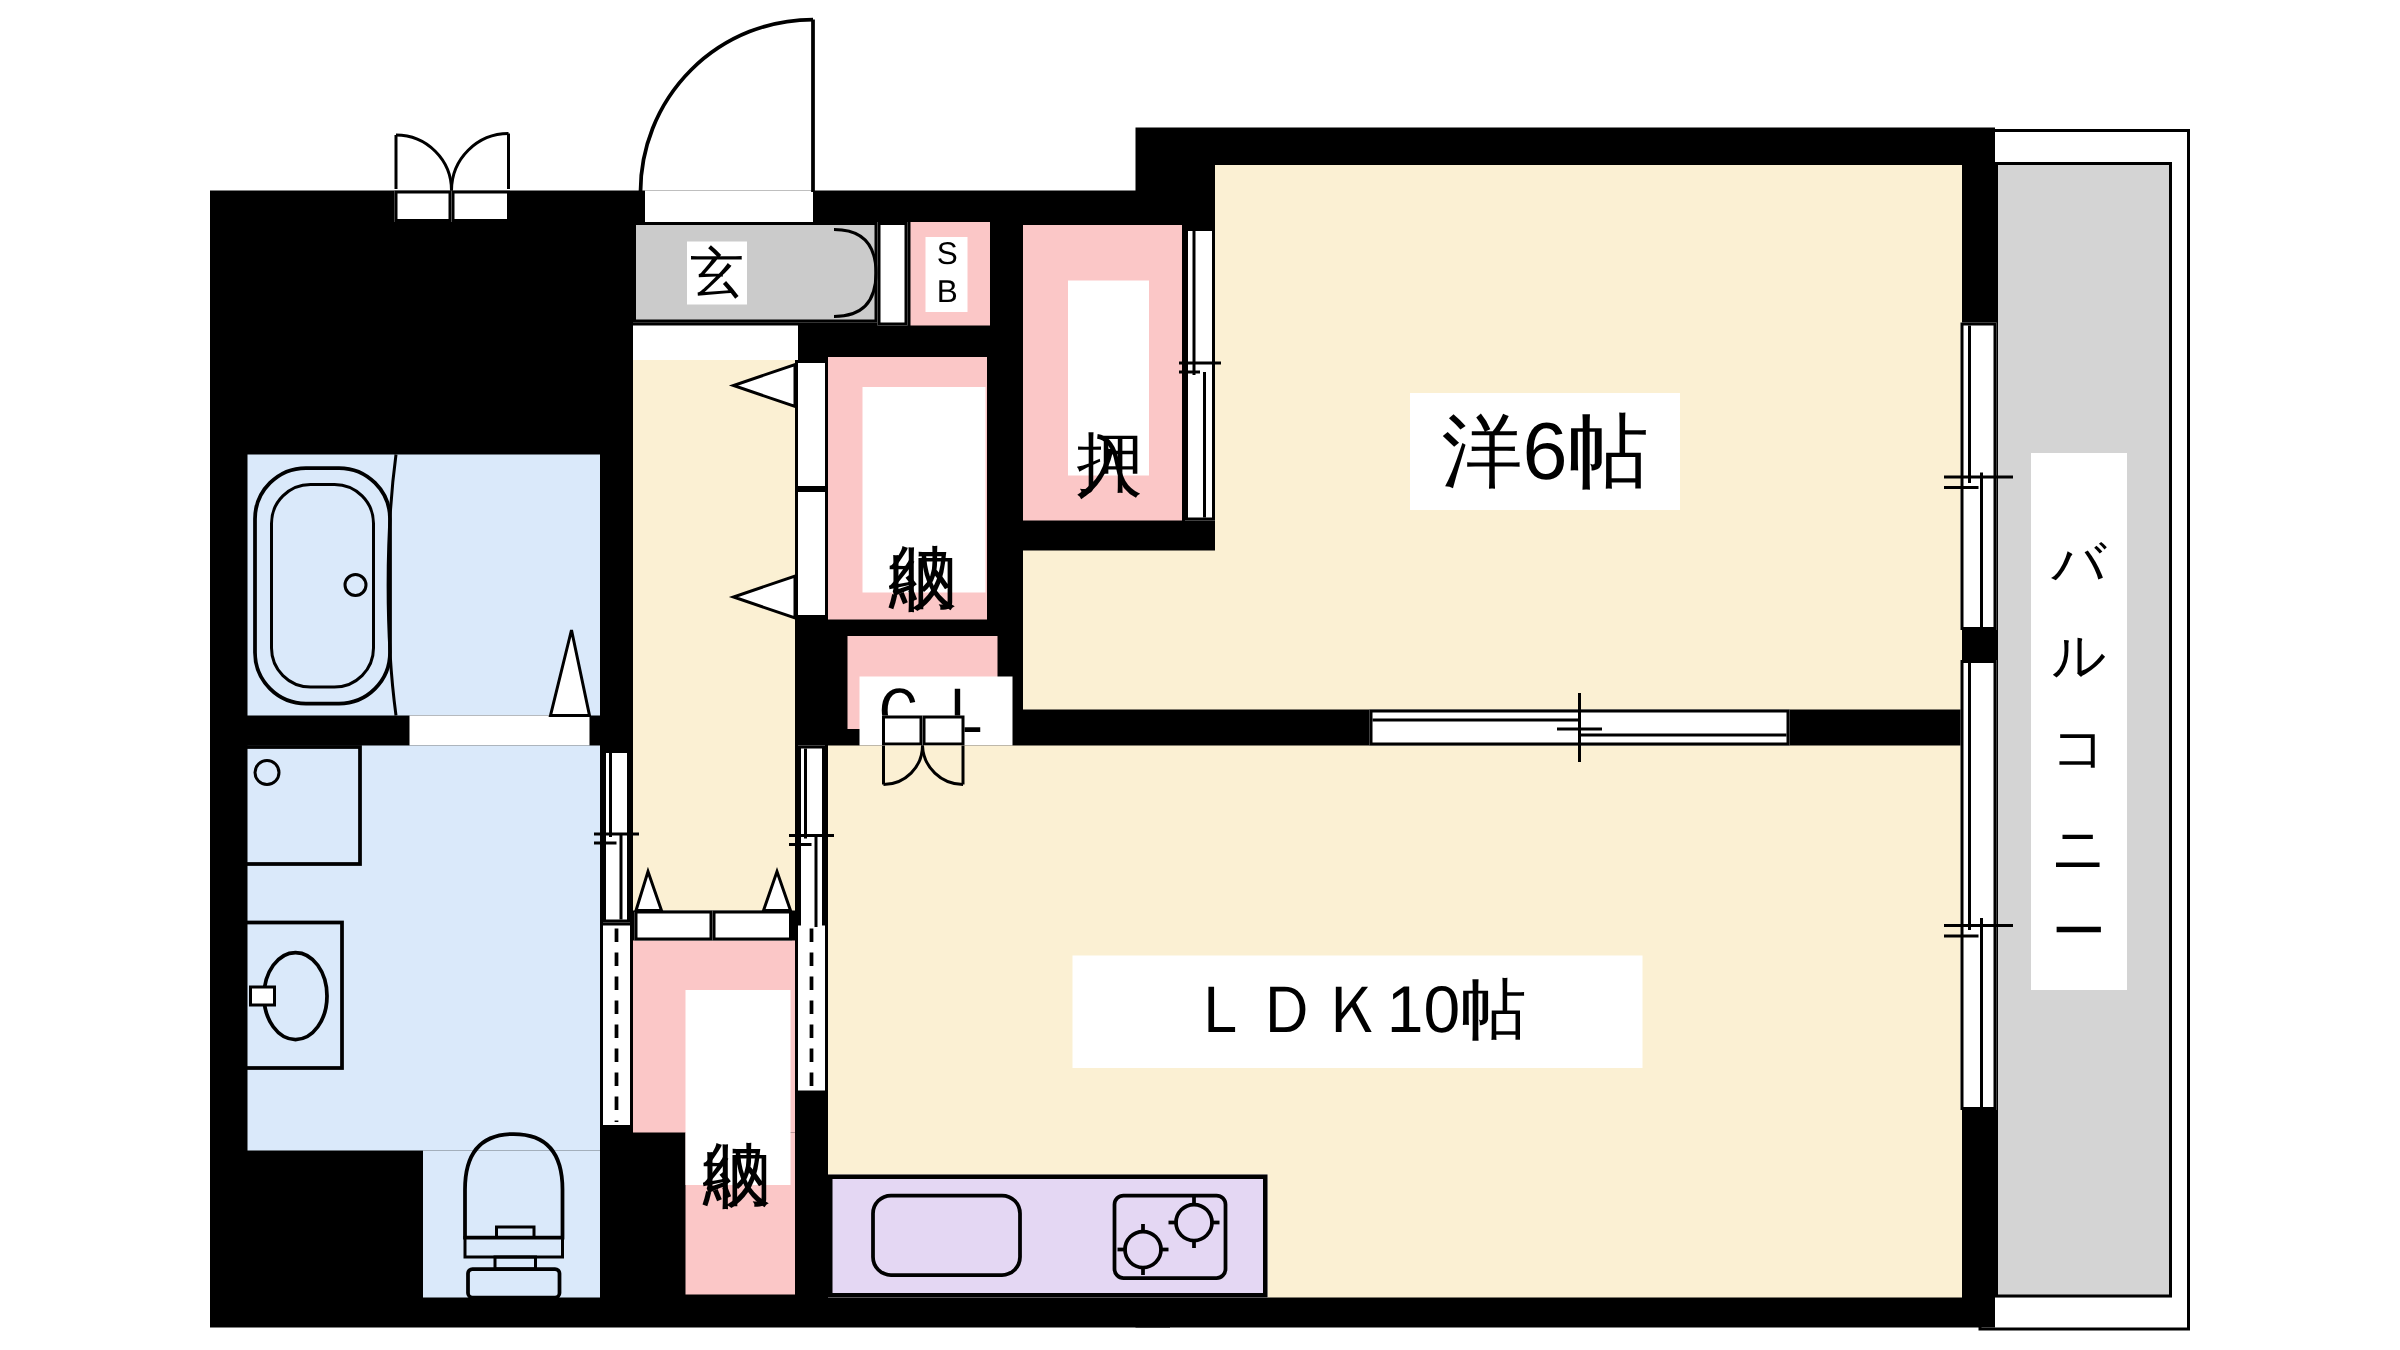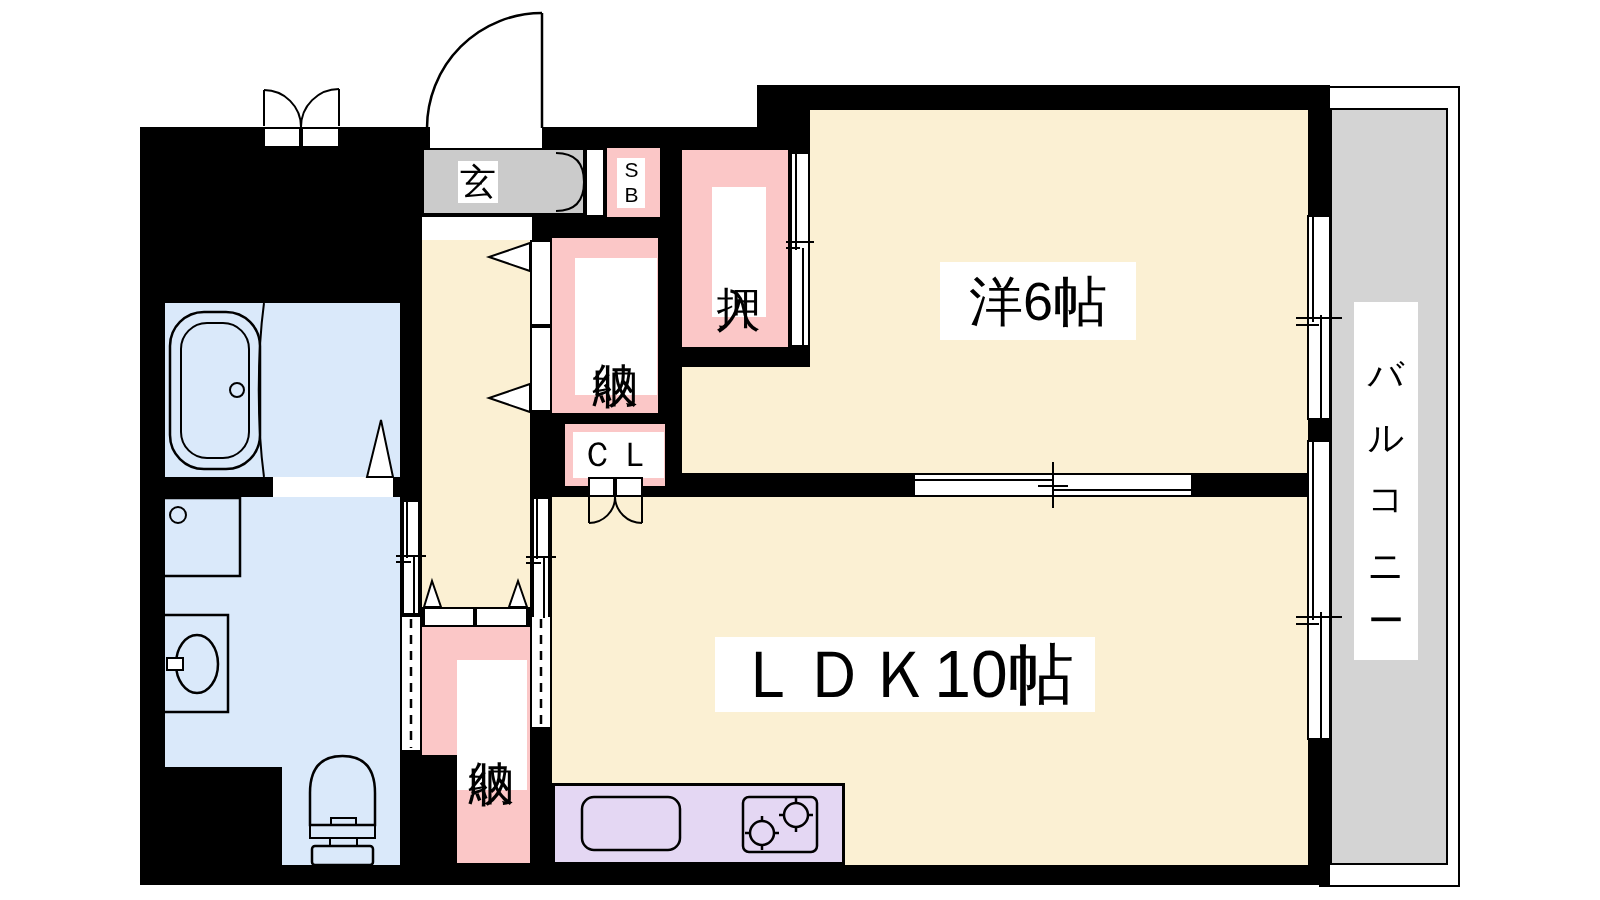--- a/index.html
+++ b/index.html
@@ -57,34 +57,34 @@
   <div class="abs opening" style="left:402px;top:617px;width:18px;height:133px;"></div>
   <div class="abs opening" style="left:532px;top:617px;width:18px;height:110px;"></div>
 
   <div class="abs floor-pink" style="left:422px;top:627px;width:108px;height:128px;"></div>
   <div class="abs floor-pink" style="left:457px;top:755px;width:73px;height:108px;"></div>
   <div class="abs panel" style="left:423px;top:607px;width:52px;height:20px;"></div>
   <div class="abs panel" style="left:475px;top:607px;width:53px;height:20px;"></div>
   <div class="abs lbl vlabel" style="left:457px;top:660px;width:70px;height:130px;font-size:46px;">収納</div>
 
   <div class="abs floor-pink" style="left:565px;top:424px;width:100px;height:62px;"></div>
-  <div class="abs lbl" style="left:573px;top:432px;width:91px;height:46px;font-size:34px;letter-spacing:4px;">ＣＬ</div>
+  <div class="abs lbl" style="left:573px;top:451px;width:102px;height:46px;font-size:42px;letter-spacing:4px;">ＣＬ</div>
   <div class="abs panel" style="left:588px;top:477px;width:27px;height:20px;"></div>
   <div class="abs panel" style="left:615px;top:477px;width:28px;height:20px;"></div>
 
   <div class="abs floor-pink" style="left:682px;top:150px;width:106px;height:197px;"></div>
   <div class="abs lbl vlabel" style="left:712px;top:187px;width:54px;height:130px;font-size:44px;">押入</div>
   <div class="abs panel" style="left:790px;top:152px;width:20px;height:195px;"></div>
 
   <div class="abs floor-cream" style="left:810px;top:110px;width:498px;height:363px;"></div>
   <div class="abs floor-cream" style="left:682px;top:367px;width:128px;height:106px;"></div>
-  <div class="abs lbl" style="left:940px;top:262px;width:196px;height:78px;font-size:54px;">洋6帖</div>
+  <div class="abs lbl" style="left:940px;top:262px;width:180px;height:78px;font-size:54px;">洋6帖</div>
 
   <div class="abs floor-cream" style="left:552px;top:497px;width:756px;height:368px;"></div>
-  <div class="abs lbl" style="left:715px;top:637px;width:380px;height:75px;font-size:66px;">ＬＤＫ10帖</div>
+  <div class="abs lbl" style="left:715px;top:637px;width:380px;height:75px;font-size:44px;">ＬＤＫ10帖</div>
 
   <div class="abs panel" style="left:913px;top:473px;width:280px;height:24px;"></div>
 
   <div class="abs panel" style="left:1307px;top:215px;width:24px;height:205px;"></div>
   <div class="abs panel" style="left:1307px;top:440px;width:24px;height:300px;"></div>
 
   <div class="abs counter" style="left:552px;top:783px;width:293px;height:82px;"></div>
 
   <div class="abs opening" style="left:430px;top:127px;width:112px;height:21px;"></div>
   <div class="abs panel" style="left:263px;top:127px;width:38px;height:21px;"></div>

